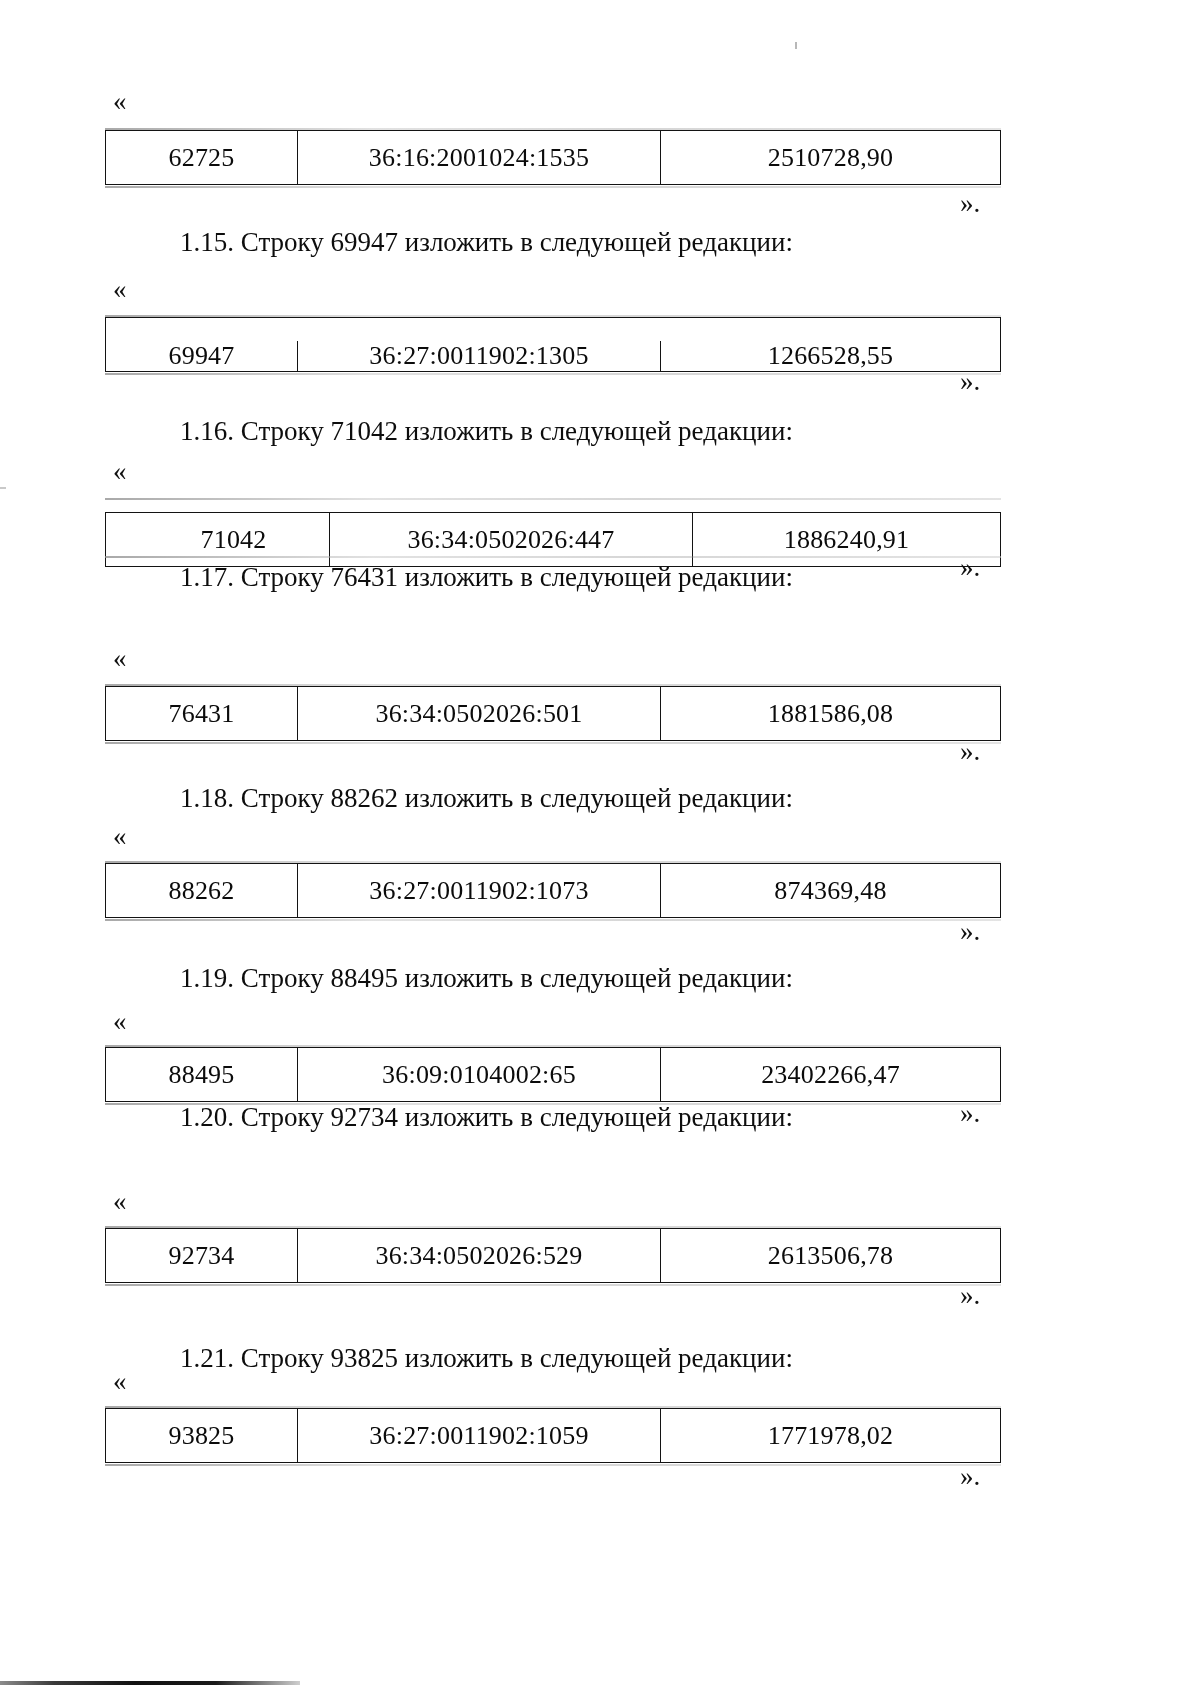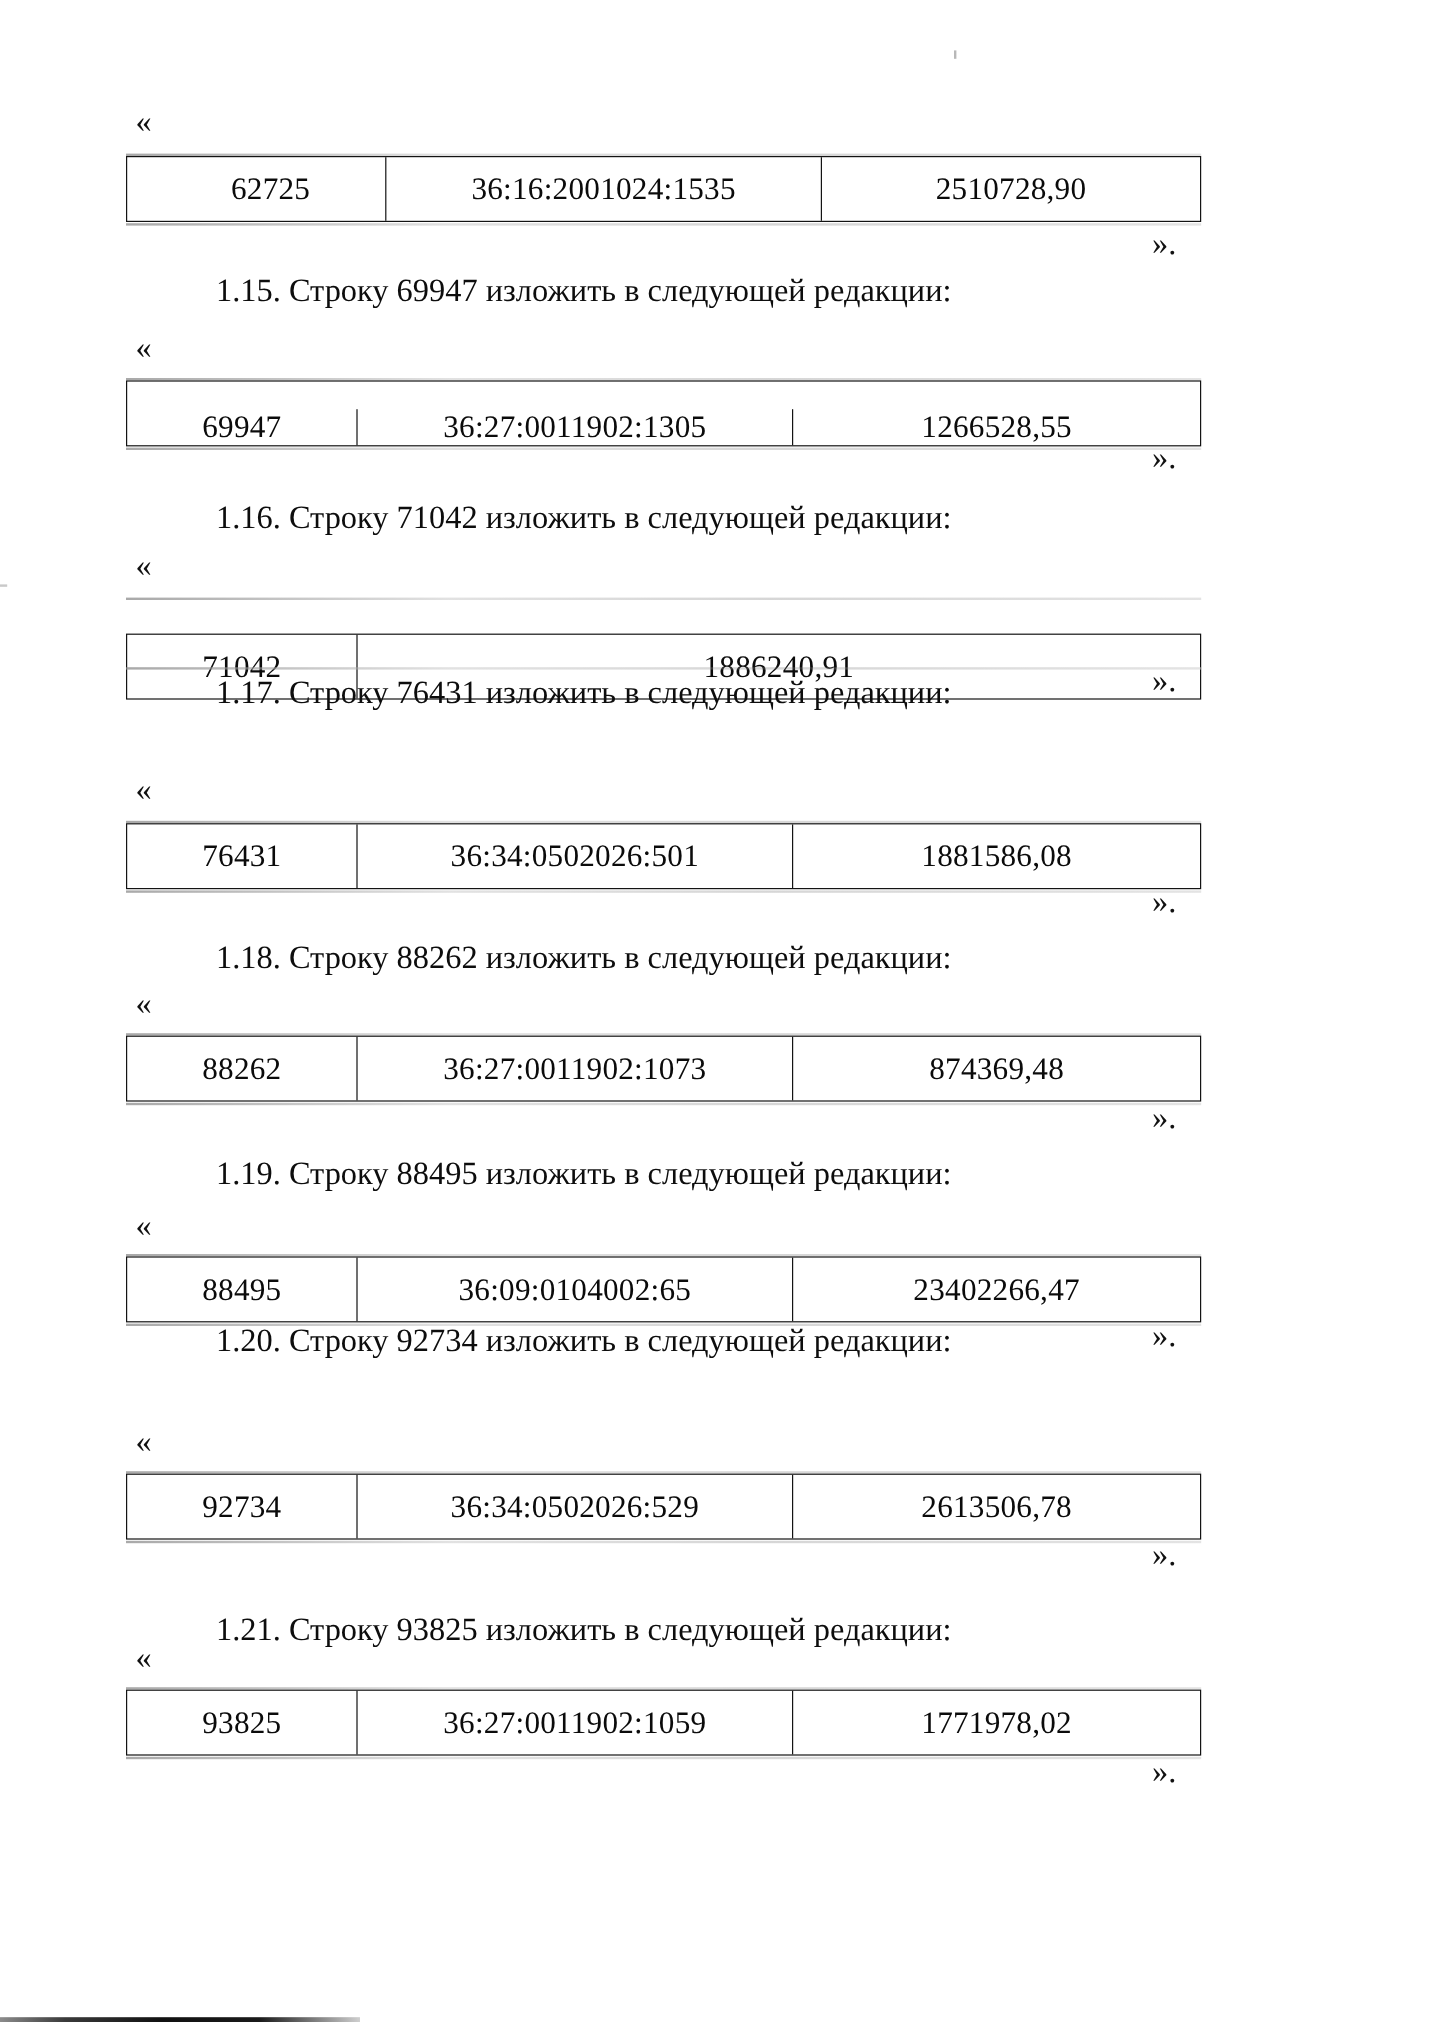--- a/index.html
+++ b/index.html
@@ -107,21 +107,21 @@
 
 <div class="page">
 
   <div class="speck" style="left:795px;top:42px;width:2px;height:7px;"></div>
   <div class="edge-tick-left" style="top:487px;"></div>
   <div class="bottom-artifact"></div>
 
   <div class="block">
     <div class="open-quote" style="left:113px;top:88px;">«</div>
     <div class="ghost-top" style="top:128px;"></div>
-    <div class="rowtable" style="top:130px;padding-left:24px;">
+    <div class="rowtable" style="top:130px;">
       <div class="cell c1">62725</div>
       <div class="cell c2">36:16:2001024:1535</div>
       <div class="cell c3">2510728,90</div>
     </div>
     <div class="ghost-bottom" style="top:186px;"></div>
     <div class="close-quote" style="left:960px;top:190px;">».</div>
   </div>
 
   <div class="block">
     <div class="heading" style="left:180px;top:226px;">1.15. Строку 69947 изложить в следующей редакции:</div>
@@ -133,22 +133,23 @@
       <div class="cell c3">1266528,55</div>
     </div>
     <div class="ghost-bottom" style="top:373px;"></div>
     <div class="close-quote" style="left:960px;top:368px;">».</div>
   </div>
 
   <div class="block">
     <div class="heading" style="left:180px;top:415px;">1.16. Строку 71042 изложить в следующей редакции:</div>
     <div class="open-quote" style="left:113px;top:458px;">«</div>
     <div class="ghost-top" style="top:498px;"></div>
-    <div class="rowtable" style="top:528px;">
+    <div class="rowtable" style="top:512px;padding-left:32px;">
       <div class="cell c1">71042</div>
+      <div class="cell c2">36:34:0502026:447</div>
       <div class="cell c3">1886240,91</div>
     </div>
     <div class="ghost-bottom" style="top:556px;"></div>
     <div class="close-quote" style="left:960px;top:554px;">».</div>
   </div>
 
   <div class="block">
     <div class="heading" style="left:180px;top:561px;">1.17. Строку 76431 изложить в следующей редакции:</div>
     <div class="open-quote" style="left:113px;top:645px;">«</div>
     <div class="ghost-top" style="top:684px;"></div>

